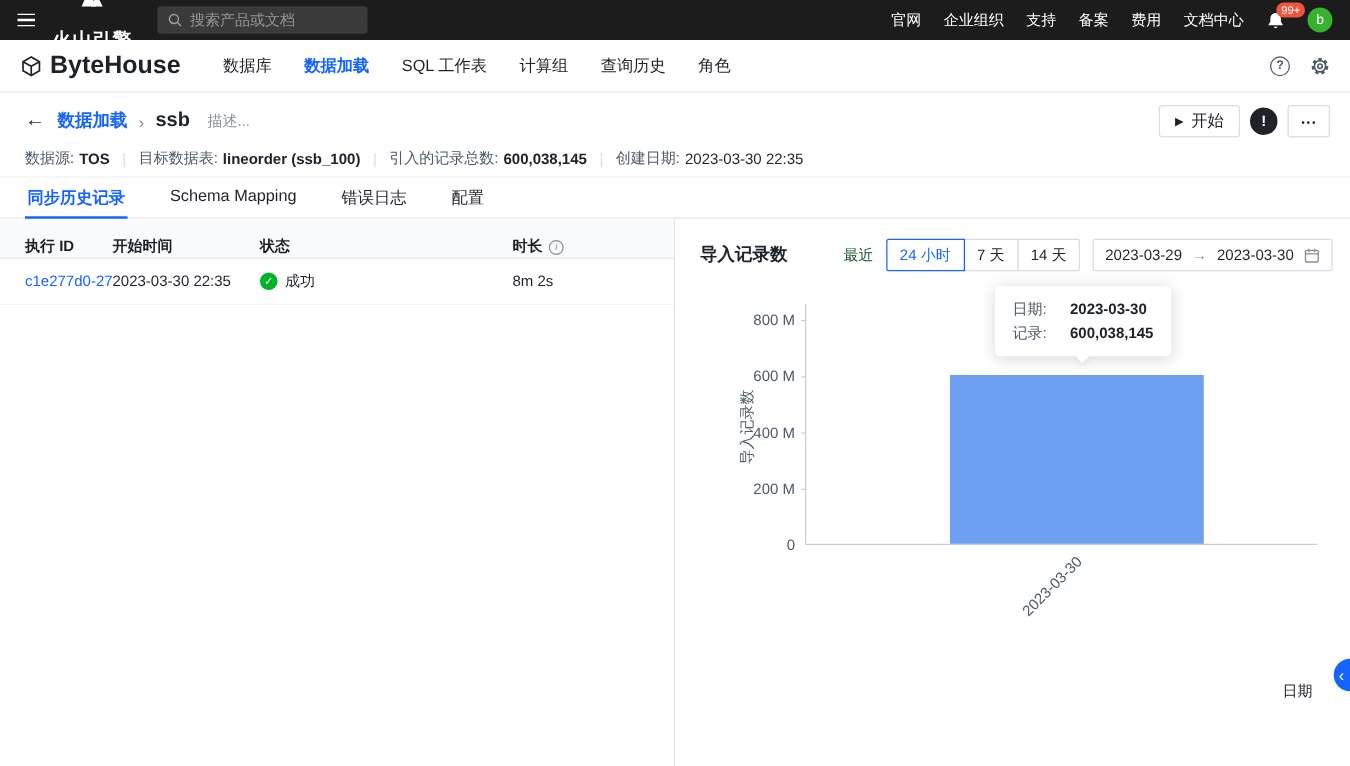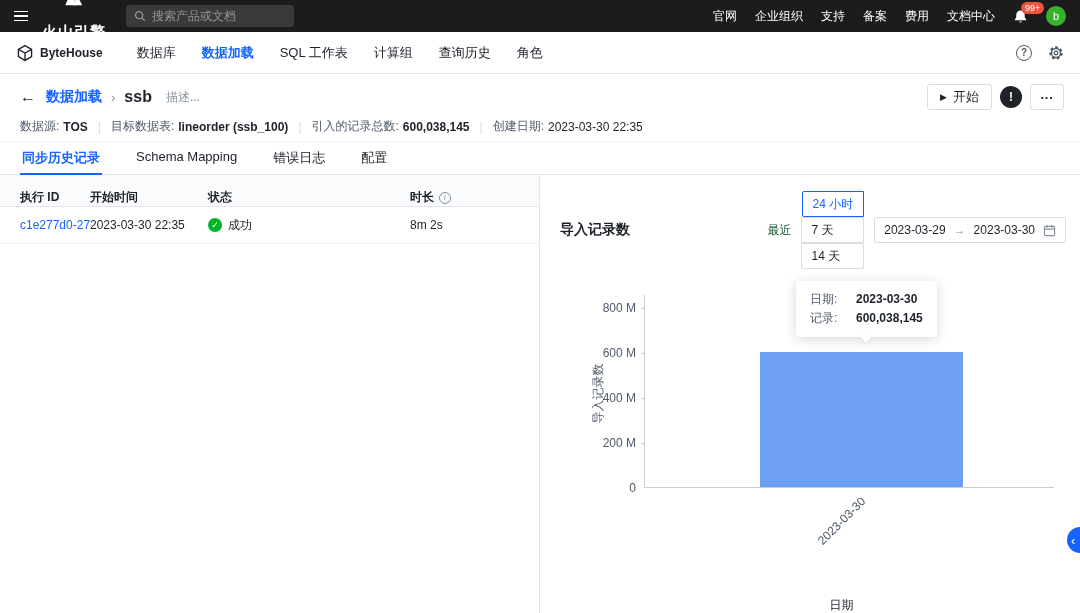--- a/index.html
+++ b/index.html
@@ -20,21 +20,21 @@
   .search input::placeholder { color:#959595; }
   .top-right { margin-left:auto; display:flex; align-items:center; gap:18px; padding-right:14px; font-size:12px; }
   .top-link { color:#fff; text-decoration:none; cursor:pointer; white-space:nowrap; }
   .bell-wrap { position:relative; display:flex; cursor:pointer; }
   .badge { position:absolute; top:-7px; left:8px; background:#f0543c; color:#fff; font-size:9px; line-height:12px; padding:0 4px; border-radius:7px; white-space:nowrap; }
   .avatar { width:20px; height:20px; border-radius:50%; background:#37b22d; color:#fff; font-size:11px; display:flex; align-items:center; justify-content:center; cursor:pointer; }
 
   
   .nav { height:42px; background:#fff; border-bottom:1px solid #e5e6eb; display:flex; align-items:center; padding:0 16px; }
   .bh-logo { display:flex; align-items:center; gap:6px; cursor:pointer; }
-  .bh-text { font-size:12px; font-weight:bold; }
+  .bh-text { font-size:20px; font-weight:bold; }
   .nav-items { display:flex; align-items:center; gap:26px; margin-left:34px; font-size:13px; }
   .nav-item { color:#1d2129; cursor:pointer; white-space:nowrap; }
   .nav-item.active { color:#1664ff; font-weight:bold; }
   .nav-right { margin-left:auto; display:flex; align-items:center; gap:16px; }
   .help-circle { width:16px; height:16px; border:1.4px solid #4e5969; border-radius:50%; font-size:10px; color:#4e5969; display:flex; align-items:center; justify-content:center; font-weight:bold; cursor:pointer; }
   .gear-btn { display:flex; cursor:pointer; }
 
   
   .page-header { padding:10px 16px 6px 20px; }
   .crumb-row { display:flex; align-items:center; height:26px; }
@@ -74,42 +74,42 @@
   .status-cell { display:flex; align-items:center; gap:6px; }
   .check-circle { width:14px; height:14px; border-radius:50%; background:#00b42a; color:#fff; font-size:9px; display:inline-flex; align-items:center; justify-content:center; }
   .info-circle { width:12px; height:12px; border:1px solid #86909c; border-radius:50%; color:#86909c; font-size:8px; font-style:italic; display:inline-flex; align-items:center; justify-content:center; margin-left:5px; font-weight:normal; }
 
   
   .right-panel { flex:1; padding:16px 14px 0 20px; position:relative; min-width:0; }
   .panel-head { display:flex; align-items:center; }
   .panel-title { font-size:14px; font-weight:bold; }
   .panel-controls { margin-left:auto; display:flex; align-items:center; gap:10px; }
   .recent-label { font-size:12px; color:#14532d; }
-  .segmented { display:flex;flex-direction:column; }
+  .segmented { display:flex; }
   .seg-btn { height:26px; padding:0 10px; border:1px solid #d8dce3; background:#fff; font-size:12px; display:flex; align-items:center; cursor:pointer; margin-left:-1px; color:#1d2129; white-space:nowrap; font-family:inherit; }
   .seg-btn:first-child { border-radius:2px 0 0 2px; margin-left:0; }
   .seg-btn:last-child { border-radius:0 2px 2px 0; }
   .seg-btn.active { color:#1664ff; border-color:#1664ff; position:relative; z-index:1; }
   .date-range { height:26px; border:1px solid #d8dce3; border-radius:2px; display:flex; align-items:center; gap:8px; padding:0 9px; font-size:12px; cursor:pointer; color:#1d2129; }
   .date-arrow { color:#86909c; }
 
   .chart-wrap { position:relative; margin-top:26px; height:330px; }
   .y-axis-title { position:absolute; left:8px; top:90px; transform:rotate(-90deg); font-size:12px; color:#4e5969; white-space:nowrap; }
   .plot { margin-left:84px; margin-right:12px; height:193px; border-left:1px solid #c9cdd4; border-bottom:1px solid #c9cdd4; position:relative; }
   .scale { position:absolute; left:0; right:0; bottom:0; height:180px; }
   .bar { position:absolute; bottom:0; left:115px; width:203px; background:#6e9ff3; }
   .y-tick { position:absolute; right:calc(100% + 9px); transform:translateY(-50%); font-size:12px; color:#4e5969; white-space:nowrap; }
   .y-tickmark { position:absolute; right:100%; width:4px; height:1px; background:#c9cdd4; }
   .tooltip { position:absolute; left:151px; top:-14px; background:#fff; border-radius:4px; box-shadow:0 2px 12px rgba(29,33,41,.18); padding:9px 14px; font-size:12px; z-index:5; }
   .tooltip::after { content:""; position:absolute; left:50%; bottom:-4px; width:8px; height:8px; background:#fff; transform:translateX(-50%) rotate(45deg); box-shadow:2px 2px 5px rgba(29,33,41,.08); }
   .tt-row { display:flex; line-height:19px; white-space:nowrap; }
   .tt-label { color:#4e5969; width:38px; }
   .tt-value { color:#1d2129; font-weight:bold; margin-left:8px; }
   .x-tick { position:absolute; top:calc(100% + 27px); left:166px; transform:rotate(-45deg); font-size:12px; color:#4e5969; white-space:nowrap; }
-  .x-axis-title { position:absolute; top:calc(100% + 110px); left:0; right:16px; text-align:center; font-size:12px; color:#1d2129; }
+  .x-axis-title { position:absolute; top:calc(100% + 110px); left:0; right:4px; text-align:right; font-size:12px; color:#1d2129; }
 
   
   .collapse-handle { position:absolute; right:-13px; top:527px; width:26px; height:26px; border-radius:50%; background:#1664ff; color:#fff; display:flex; align-items:center; padding-left:4px; font-size:13px; cursor:pointer; z-index:10; }
 </style>
 </head>
 <body>
 
 <header class="topbar">
   <div class="hamburger">
     <span></span>

